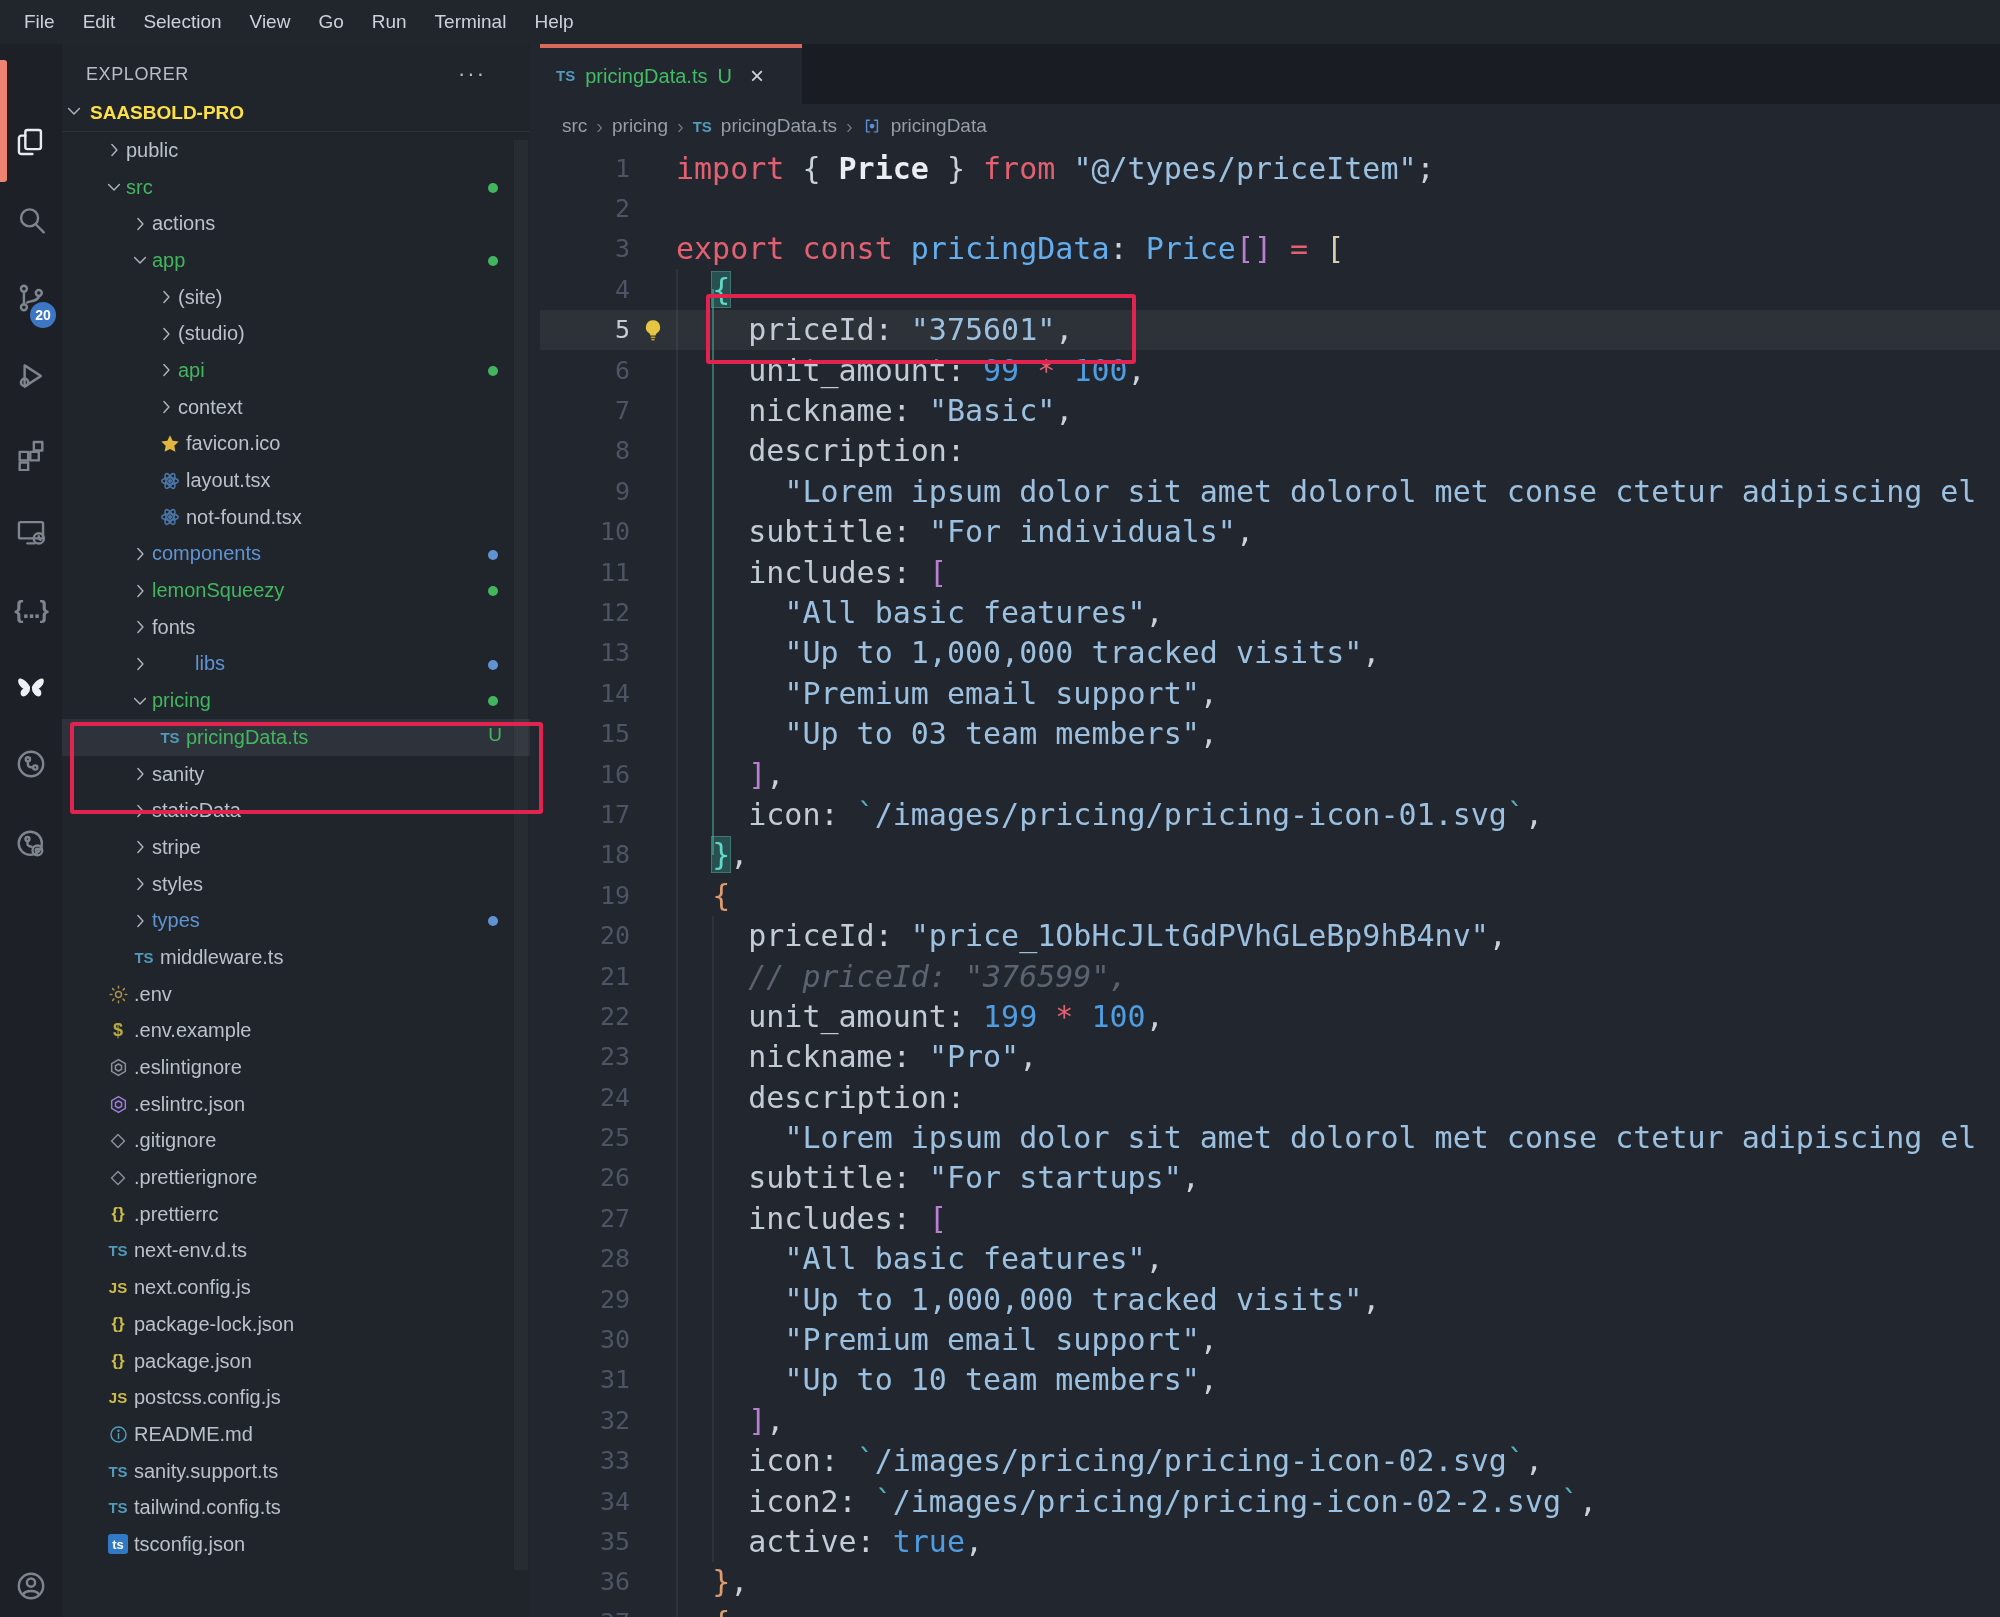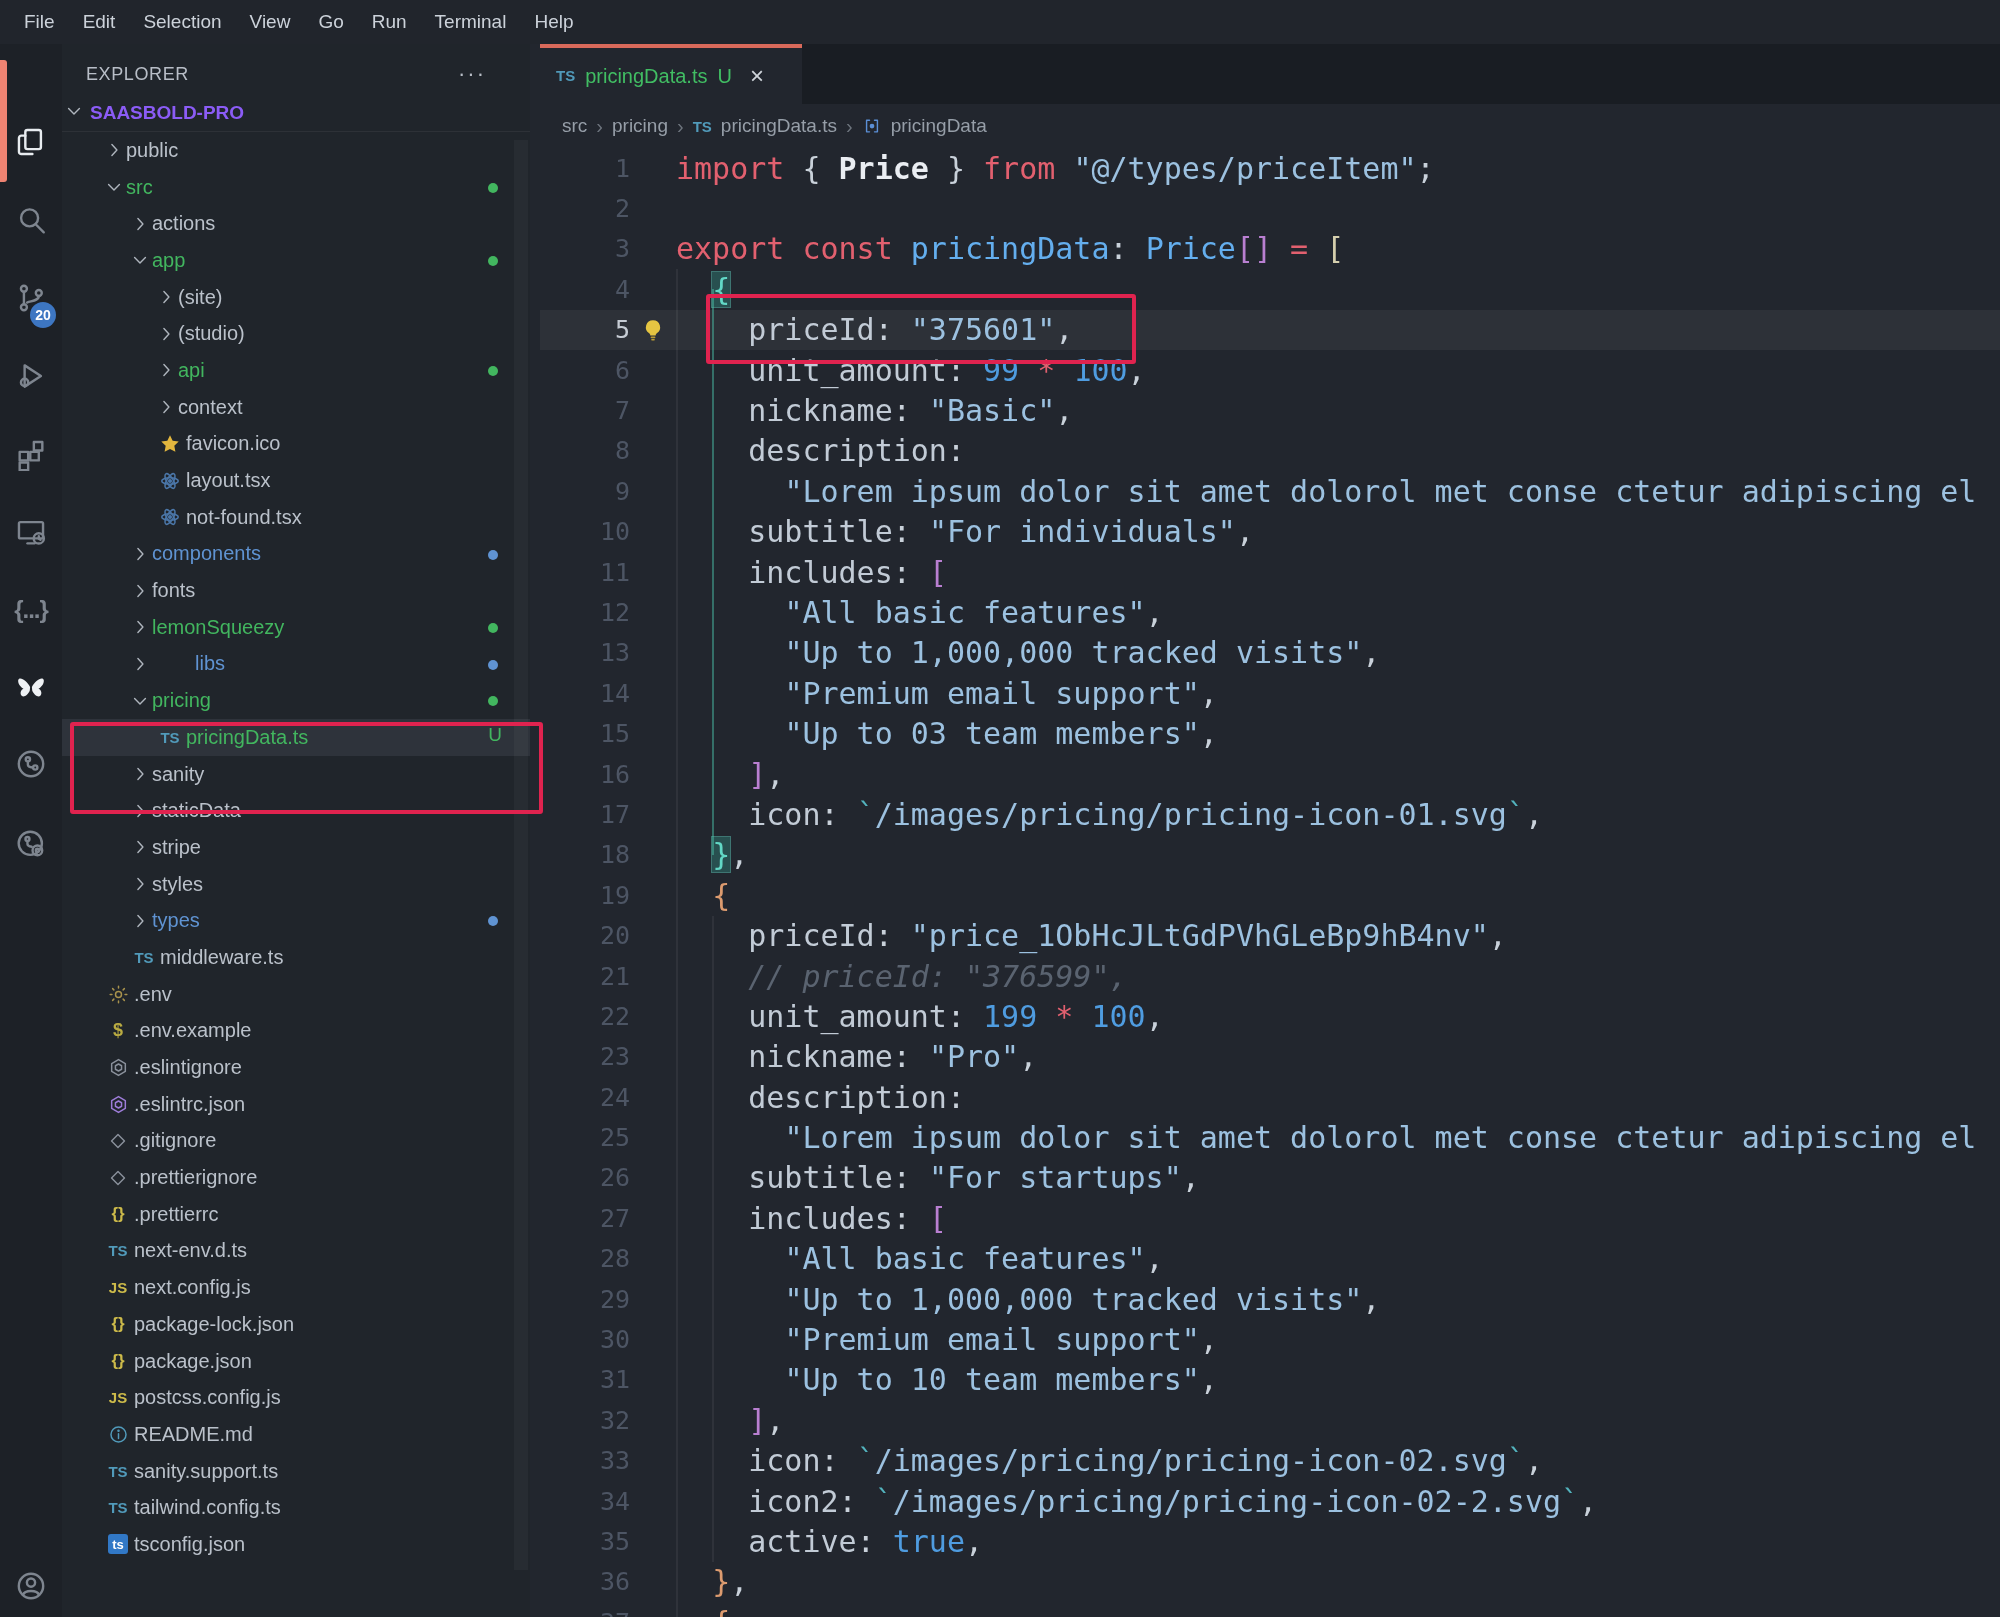--- a/index.html
+++ b/index.html
@@ -17,21 +17,21 @@
   .act-indicator{position:absolute;left:0;top:16px;width:7px;height:122px;background:#ee8372;border-radius:0 3px 3px 0;}
   .act-badge{position:absolute;left:30px;top:34px;min-width:26px;height:26px;border-radius:13px;background:#3d76c2;color:#fff;font-size:14px;font-weight:bold;display:flex;align-items:center;justify-content:center;}
   .braces-glyph{color:#7e858f;font-size:24px;font-weight:bold;letter-spacing:-1px;}
 
   
   .sidebar{position:absolute;left:52px;top:44px;width:478px;height:1573px;background:#20252b;overflow:hidden;z-index:4;}
   .sidebar-title{height:40px;display:flex;align-items:center;padding:10px 0 0 34px;}
   .sidebar-title .label{color:#b8bec7;font-size:18px;letter-spacing:.6px;flex:1;}
   .sidebar-title .more{color:#b8bec7;font-size:22px;letter-spacing:2px;margin-right:44px;line-height:10px;}
   .root-row{height:37px;display:flex;align-items:center;padding-left:12px;border-bottom:1px solid rgba(255,255,255,.06);}
-  .root-row .label{color:#8b5cf6;font-weight:bold;font-size:19px;margin-left:6px;}
+  .root-row .label{color:#fde047;font-weight:bold;font-size:19px;margin-left:6px;}
   .tree{position:relative;}
   .tree-row{position:relative;height:36.7px;display:flex;align-items:center;box-sizing:border-box;}
   .tree-row.selected{background:#2e333b;}
   .tree-row .chev{width:24px;display:flex;justify-content:center;flex:none;}
   .tree-row .ficon{width:32px;display:flex;justify-content:center;align-items:center;flex:none;}
   .tree-row .label{font-size:20px;white-space:nowrap;}
   .t-plain{color:#bac1ca;} .t-green{color:#42b65f;} .t-blue{color:#5f93d2;}
   .badge-dot{position:absolute;right:32px;top:14px;width:10px;height:10px;border-radius:5px;}
   .badge-u{position:absolute;right:28px;top:5px;color:#42b65f;font-size:19px;}
   .mini-ts{color:#519aba;font-weight:bold;font-size:15px;}
@@ -283,30 +283,30 @@
           </span>
           <span class="label t-blue">components</span>
           <span class="badge-dot" style="background: rgb(95, 147, 210);"></span>
         </div>
         <div class="tree-row" style="padding-left: 76px;">
           <span class="chev">
             <svg viewBox="0 0 24 24" style="width:20px;height:20px" fill="none" stroke="#aeb5bd" stroke-width="1.7" stroke-linecap="round" stroke-linejoin="round">
               <polyline points="9.5,5.5 15.5,12 9.5,18.5"></polyline>
             </svg>
           </span>
-          <span class="label t-plain">fonts</span>
-        </div>
-        <div class="tree-row" style="padding-left: 76px;">
-          <span class="chev">
-            <svg viewBox="0 0 24 24" style="width:20px;height:20px" fill="none" stroke="#aeb5bd" stroke-width="1.7" stroke-linecap="round" stroke-linejoin="round">
-              <polyline points="9.5,5.5 15.5,12 9.5,18.5"></polyline>
-            </svg>
-          </span>
           <span class="label t-green">lemonSqueezy</span>
           <span class="badge-dot" style="background: rgb(66, 182, 95);"></span>
+        </div>
+        <div class="tree-row" style="padding-left: 76px;">
+          <span class="chev">
+            <svg viewBox="0 0 24 24" style="width:20px;height:20px" fill="none" stroke="#aeb5bd" stroke-width="1.7" stroke-linecap="round" stroke-linejoin="round">
+              <polyline points="9.5,5.5 15.5,12 9.5,18.5"></polyline>
+            </svg>
+          </span>
+          <span class="label t-plain">fonts</span>
         </div>
         <div class="tree-row" style="padding-left: 76px; gap: 43px;">
           <span class="chev">
             <svg viewBox="0 0 24 24" style="width:20px;height:20px" fill="none" stroke="#aeb5bd" stroke-width="1.7" stroke-linecap="round" stroke-linejoin="round">
               <polyline points="9.5,5.5 15.5,12 9.5,18.5"></polyline>
             </svg>
           </span>
           <span class="label t-blue">libs</span>
           <span class="badge-dot" style="background: rgb(95, 147, 210);"></span>
         </div>

